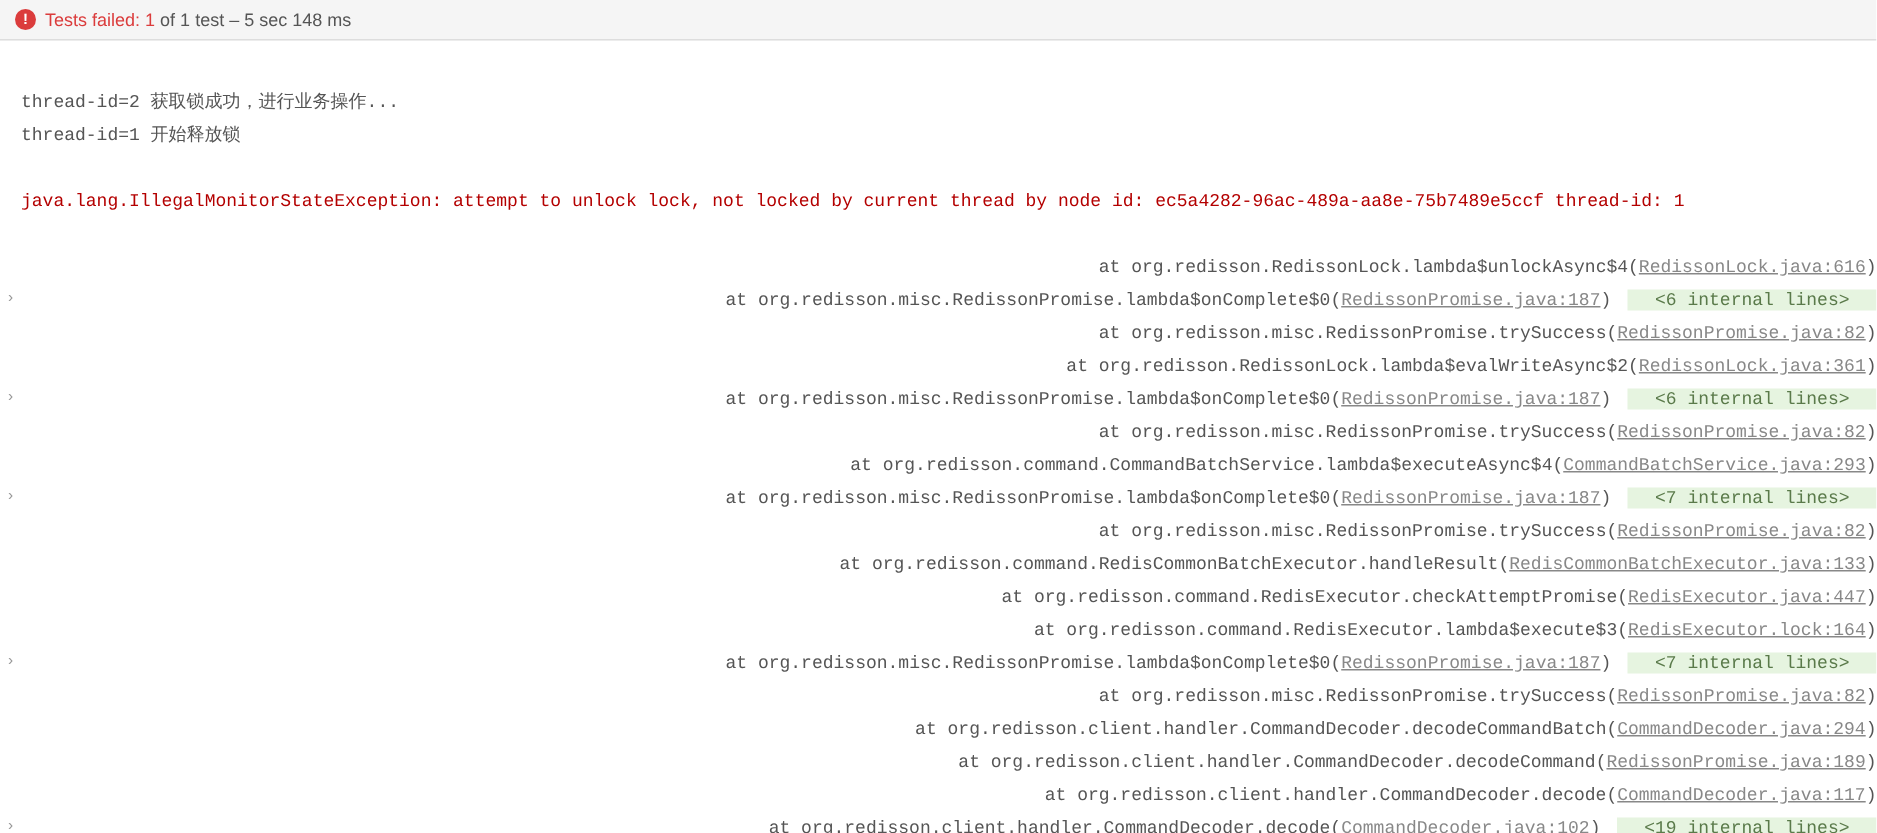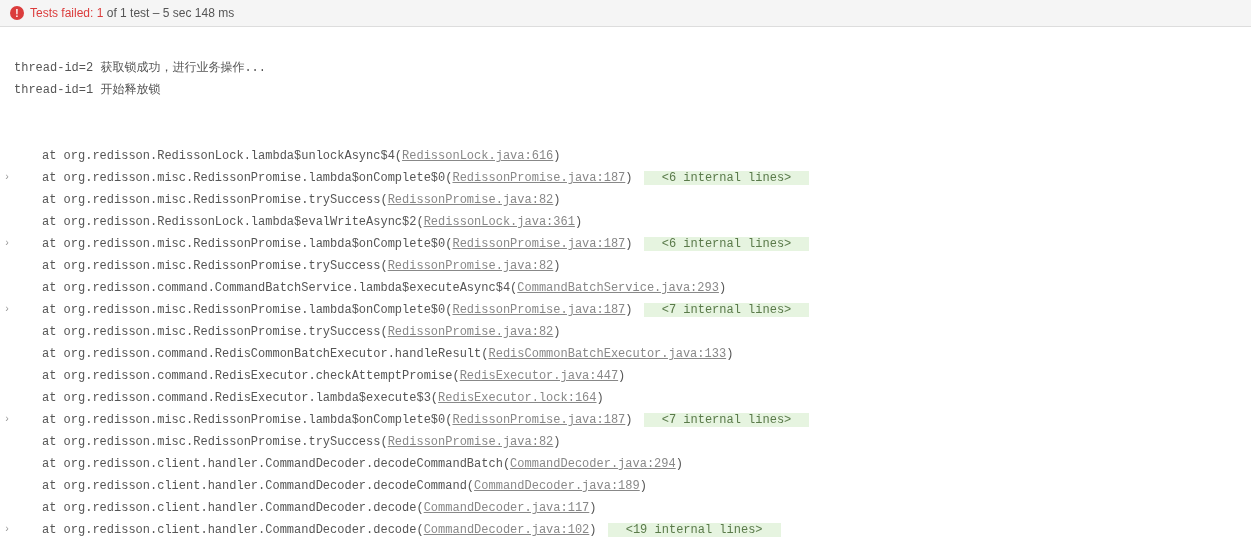--- a/index.html
+++ b/index.html
@@ -7,21 +7,21 @@
     .header-bar { background: #f5f5f5; border-bottom: 1px solid #ddd; padding: 6px 10px; display: flex; align-items: center; gap: 6px; }
     .fail-icon { width: 14px; height: 14px; border-radius: 50%; background: #db3c3c; color: #fff; display: inline-flex; align-items: center; justify-content: center; font-size: 10px; font-weight: bold; }
     .header-text { color: #555; font-size: 12px; }
     .fail-label { color: #db3c3c; font-weight: 500; }
     .fail-count { color: #db3c3c; }
     .content { padding: 8px 0 8px 0; font-family: "Menlo", "Consolas", "Courier New", monospace; font-size: 12px; line-height: 22px; }
     .log-line { padding-left: 14px; white-space: pre; color: #555; }
     .exception-line { padding-left: 14px; color: #b40000; white-space: pre; }
     .stack-row { display: flex; align-items: flex-start; }
     .gutter { width: 14px; flex: 0 0 14px; text-align: center; color: #999; cursor: pointer; user-select: none; font-size: 10px; line-height: 22px; }
-    .stack-text { flex: 1; white-space: pre; color: #555; }
+    .stack-text { flex: 1; white-space: pre; color: #555; text-align: right; }
     .at-kw { color: #555; }
     .link { color: #888; text-decoration: underline; cursor: pointer; }
     .internal-tag { background: #e6f4e0; color: #5a7a4a; padding: 0 18px; margin-left: 4px; }
     .spacer { height: 22px; }
     .indent { display: inline-block; width: 28px; }
   </style>
 </head>
 <body>
 
 <div class="header-bar">
@@ -30,20 +30,21 @@
     <span class="fail-label">Tests failed:</span>
     <span class="fail-count">1</span><span> of 1 test</span><span> – </span><span>5 sec 148 ms</span>
   </span>
 </div>
 
 <div class="content">
   <div class="spacer"></div>
   <div class="log-line">thread-id=2 获取锁成功，进行业务操作...</div>
   <div class="log-line">thread-id=1 开始释放锁</div>
   <div class="spacer"></div>
+  <div class="exception-line">java.lang.IllegalMonitorStateException: attempt to unlock lock, not locked by current thread by node id: ec5a4282-96ac-489a-aa8e-75b7489e5ccf thread-id: 1</div>
   <div class="spacer"></div>
   <div id="stack-container">
       <div class="stack-row">
         <div class="gutter"></div>
         <div class="stack-text"><span class="indent"></span><span class="at-kw">at org.redisson.RedissonLock.lambda$unlockAsync$4(</span><span class="link">RedissonLock.java:616</span><span>)</span></div>
       </div>
       <div class="stack-row">
         <div class="gutter">›</div>
         <div class="stack-text"><span class="indent"></span><span class="at-kw">at org.redisson.misc.RedissonPromise.lambda$onComplete$0(</span><span class="link">RedissonPromise.java:187</span><span>)</span> <span class="internal-tag">&lt;6 internal lines&gt;</span></div>
       </div>
@@ -94,21 +95,21 @@
       <div class="stack-row">
         <div class="gutter"></div>
         <div class="stack-text"><span class="indent"></span><span class="at-kw">at org.redisson.misc.RedissonPromise.trySuccess(</span><span class="link">RedissonPromise.java:82</span><span>)</span></div>
       </div>
       <div class="stack-row">
         <div class="gutter"></div>
         <div class="stack-text"><span class="indent"></span><span class="at-kw">at org.redisson.client.handler.CommandDecoder.decodeCommandBatch(</span><span class="link">CommandDecoder.java:294</span><span>)</span></div>
       </div>
       <div class="stack-row">
         <div class="gutter"></div>
-        <div class="stack-text"><span class="indent"></span><span class="at-kw">at org.redisson.client.handler.CommandDecoder.decodeCommand(</span><span class="link">CommandDecoder.java:189</span><span>)</span></div>
+        <div class="stack-text"><span class="indent"></span><span class="at-kw">at org.redisson.client.handler.CommandDecoder.decodeCommand(</span><span class="link">RedissonPromise.java:189</span><span>)</span></div>
       </div>
       <div class="stack-row">
         <div class="gutter"></div>
         <div class="stack-text"><span class="indent"></span><span class="at-kw">at org.redisson.client.handler.CommandDecoder.decode(</span><span class="link">CommandDecoder.java:117</span><span>)</span></div>
       </div>
       <div class="stack-row">
         <div class="gutter">›</div>
         <div class="stack-text"><span class="indent"></span><span class="at-kw">at org.redisson.client.handler.CommandDecoder.decode(</span><span class="link">CommandDecoder.java:102</span><span>)</span> <span class="internal-tag">&lt;19 internal lines&gt;</span></div>
       </div>
     </div>

